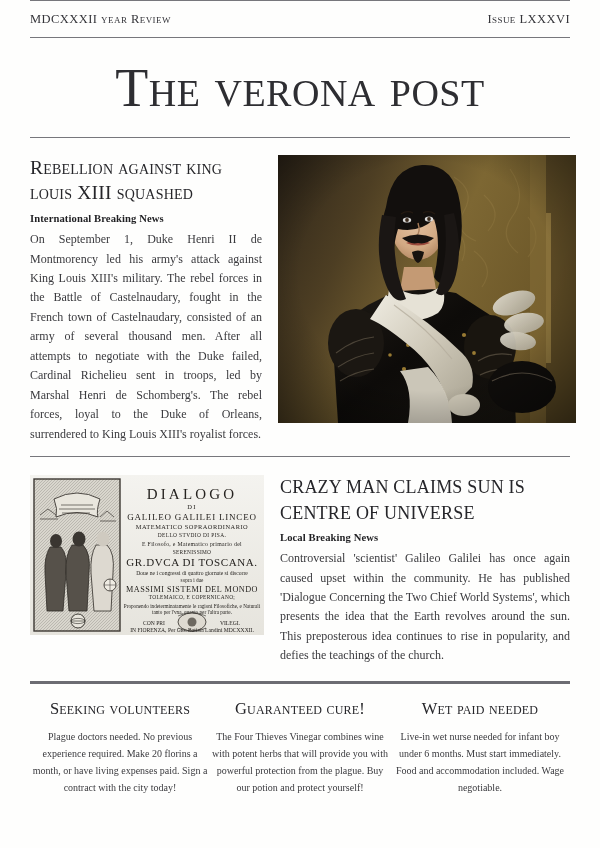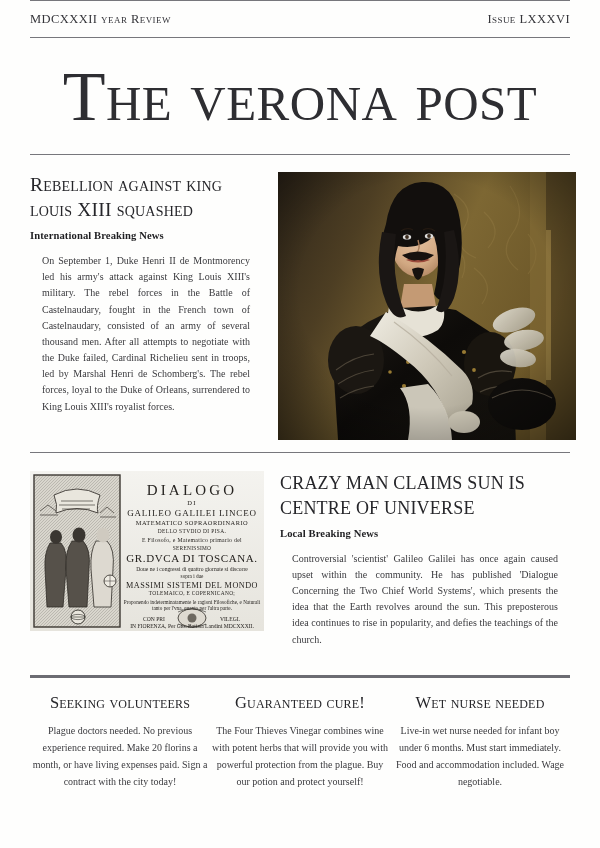--- a/index.html
+++ b/index.html
@@ -42,21 +42,21 @@
   }
   .topbar span {
     font-variant: small-caps;
     font-size: 12.5px;
     letter-spacing: 0.45px;
     color: #35353a;
   }
   .masthead {
     text-align: center;
     font-variant: small-caps;
-    font-size: 70px;
+    font-size: 54px;
     line-height: 1.05;
     letter-spacing: 0.5px;
     color: #2e2e32;
     padding: 22px 0 20px;
     white-space: nowrap;
   }
 
   
   .article-one {
     display: flex;
@@ -74,25 +74,25 @@
     font-weight: normal;
   }
   .kicker {
     font-size: 10.6px;
     font-weight: bold;
     color: #1f1f22;
     margin: 6px 0 6px 0;
     letter-spacing: 0.1px;
   }
   .body-text {
-    font-size: 10px;
+    font-size: 12px;
     line-height: 1.62;
     text-align: justify;
     color: #3a3a3e;
-    margin: 12px;
+    margin: 0;
   }
 
   
   .portrait {
     width: 298px;
     height: 268px;
     flex: 0 0 298px;
     overflow: hidden;
     background: #3a2f1e;
   }
@@ -390,18 +390,18 @@
   <div class="classifieds">
     <div class="classified">
       <h3>Seeking volunteers</h3>
       <p>Plague doctors needed. No previous experience required. Make 20 florins a month, or have living expenses paid. Sign a contract with the city today!</p>
     </div>
     <div class="classified">
       <h3>Guaranteed cure!</h3>
       <p>The Four Thieves Vinegar combines wine with potent herbs that will provide you with powerful protection from the plague. Buy our potion and protect yourself!</p>
     </div>
     <div class="classified">
-      <h3>Wet nurse needed</h3>
+      <h3>Wet paid needed</h3>
       <p>Live-in wet nurse needed for infant boy under 6 months. Must start immediately. Food and accommodation included. Wage negotiable.</p>
     </div>
   </div>
 
 </div>
 
 </body></html>

